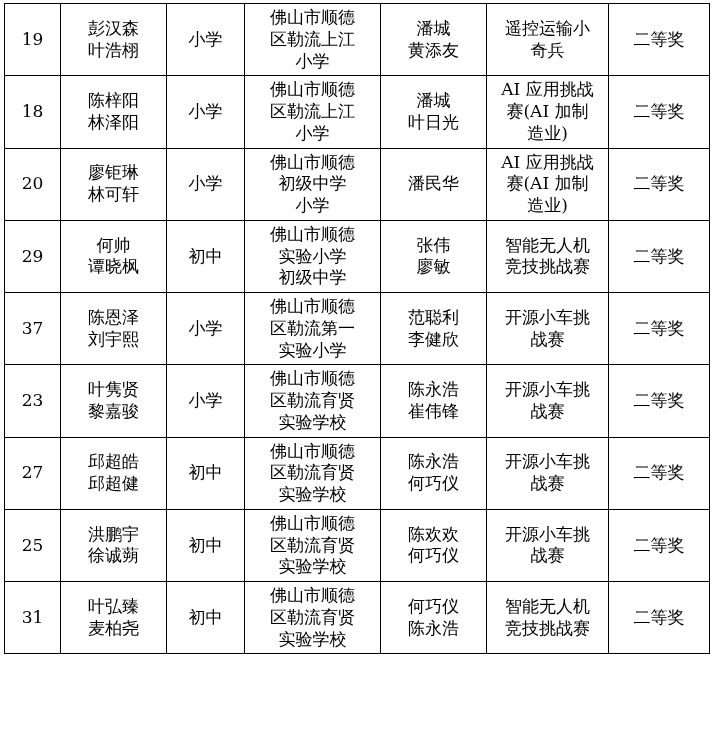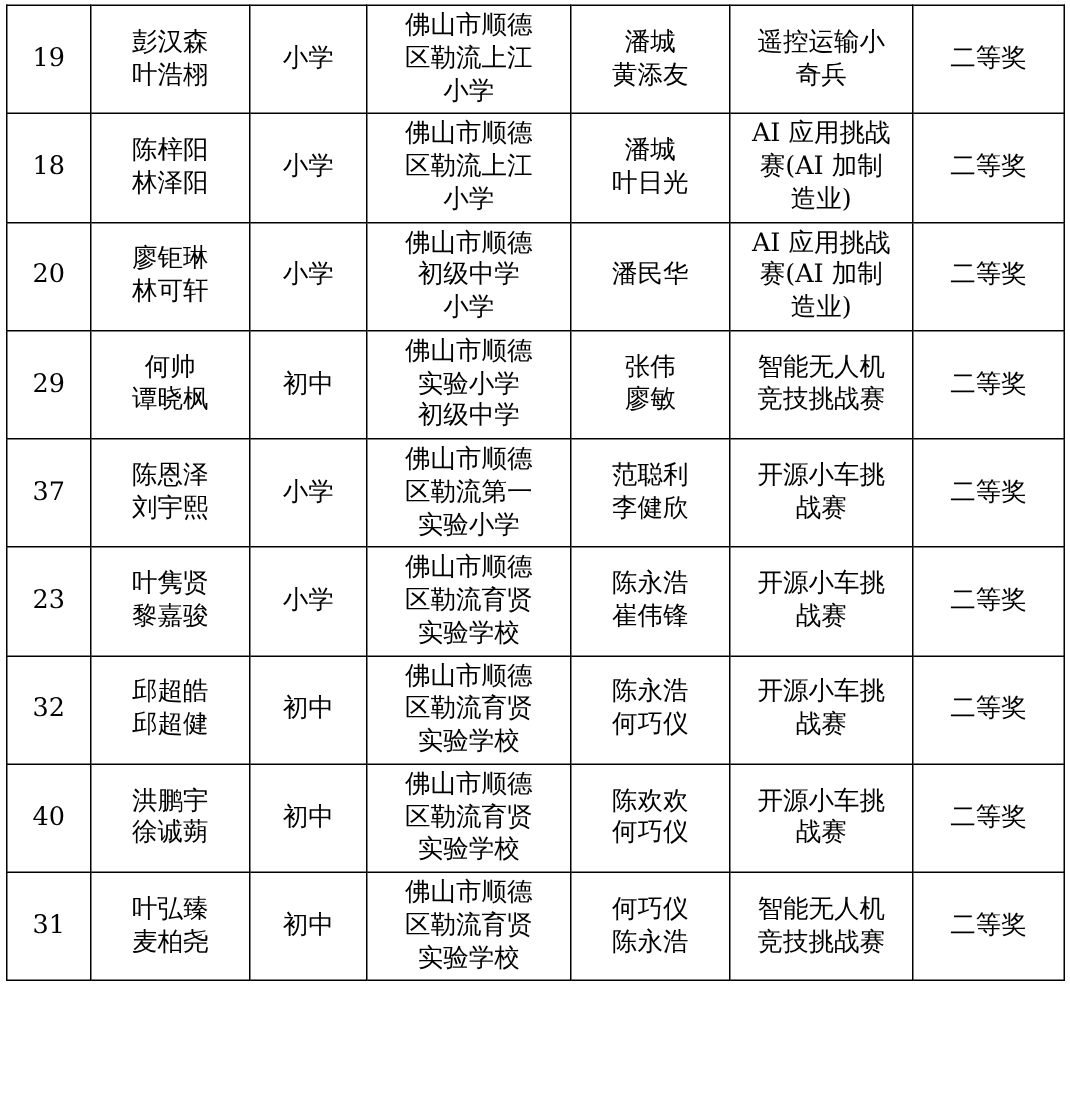--- a/index.html
+++ b/index.html
@@ -200,21 +200,21 @@
             <span>陈永浩</span>
             <span>崔伟锋</span>
           </td>
           <td class="cell-lines project-cell">
             <span>开源小车挑</span>
             <span>战赛</span>
           </td>
           <td class="prize-cell">二等奖</td>
         </tr>
         <tr>
-          <td class="index-cell">32</td>
+          <td class="index-cell">27</td>
           <td class="cell-lines ">
             <span>邱超皓</span>
             <span>邱超健</span>
           </td>
           <td>初中</td>
           <td class="cell-lines school-cell">
             <span>佛山市顺德</span>
             <span>区勒流育贤</span>
             <span>实验学校</span>
           </td>
@@ -222,21 +222,21 @@
             <span>陈永浩</span>
             <span>何巧仪</span>
           </td>
           <td class="cell-lines project-cell">
             <span>开源小车挑</span>
             <span>战赛</span>
           </td>
           <td class="prize-cell">二等奖</td>
         </tr>
         <tr>
-          <td class="index-cell">40</td>
+          <td class="index-cell">25</td>
           <td class="cell-lines ">
             <span>洪鹏宇</span>
             <span>徐诚蒴</span>
           </td>
           <td>初中</td>
           <td class="cell-lines school-cell">
             <span>佛山市顺德</span>
             <span>区勒流育贤</span>
             <span>实验学校</span>
           </td>

